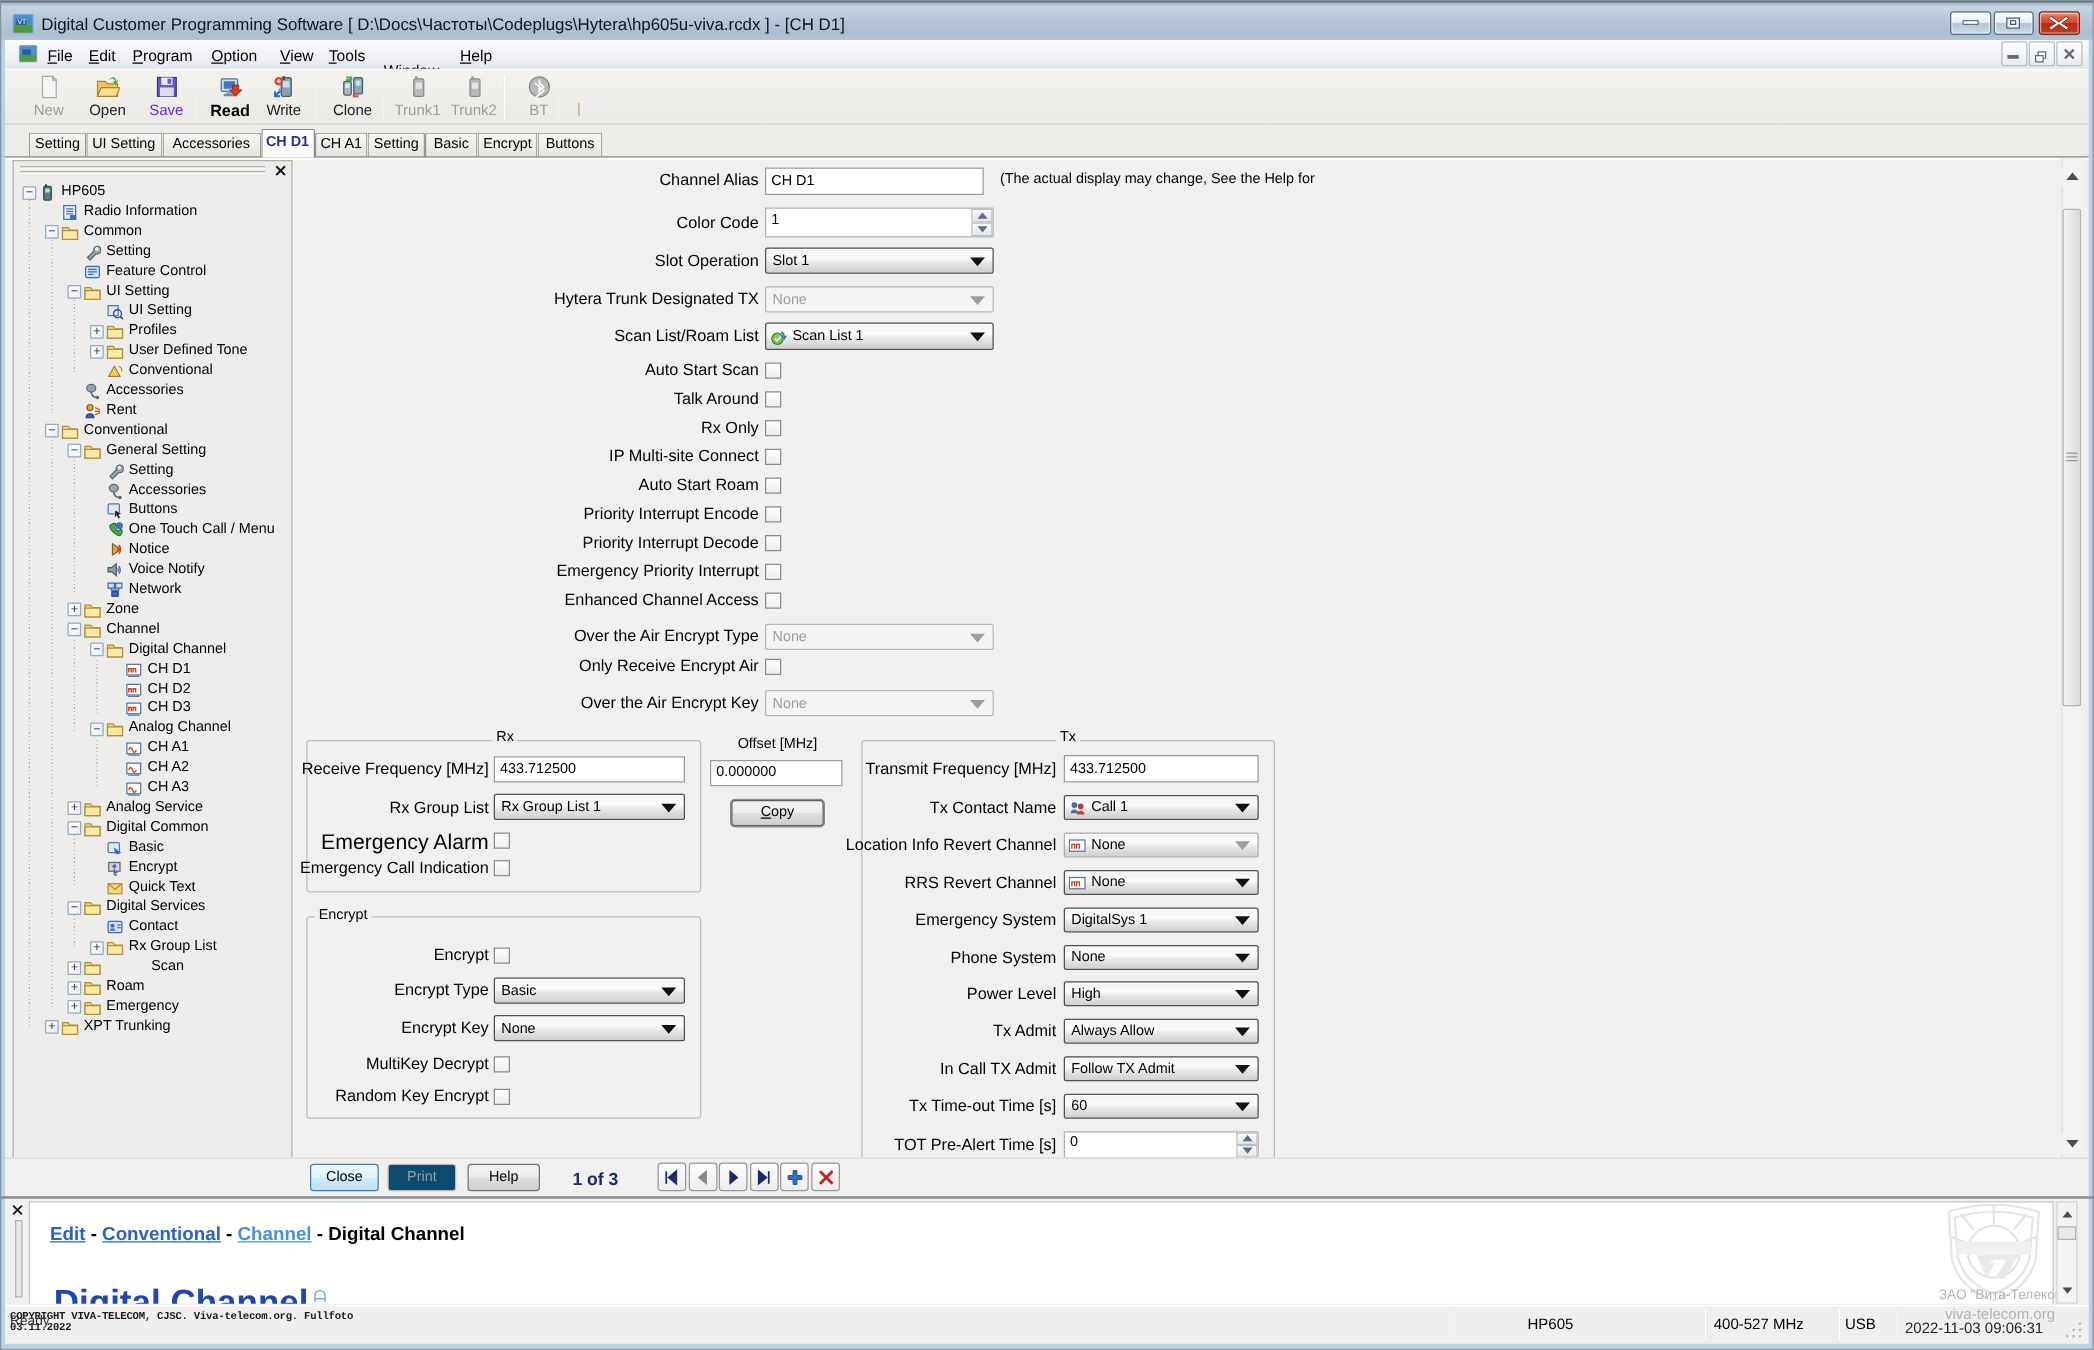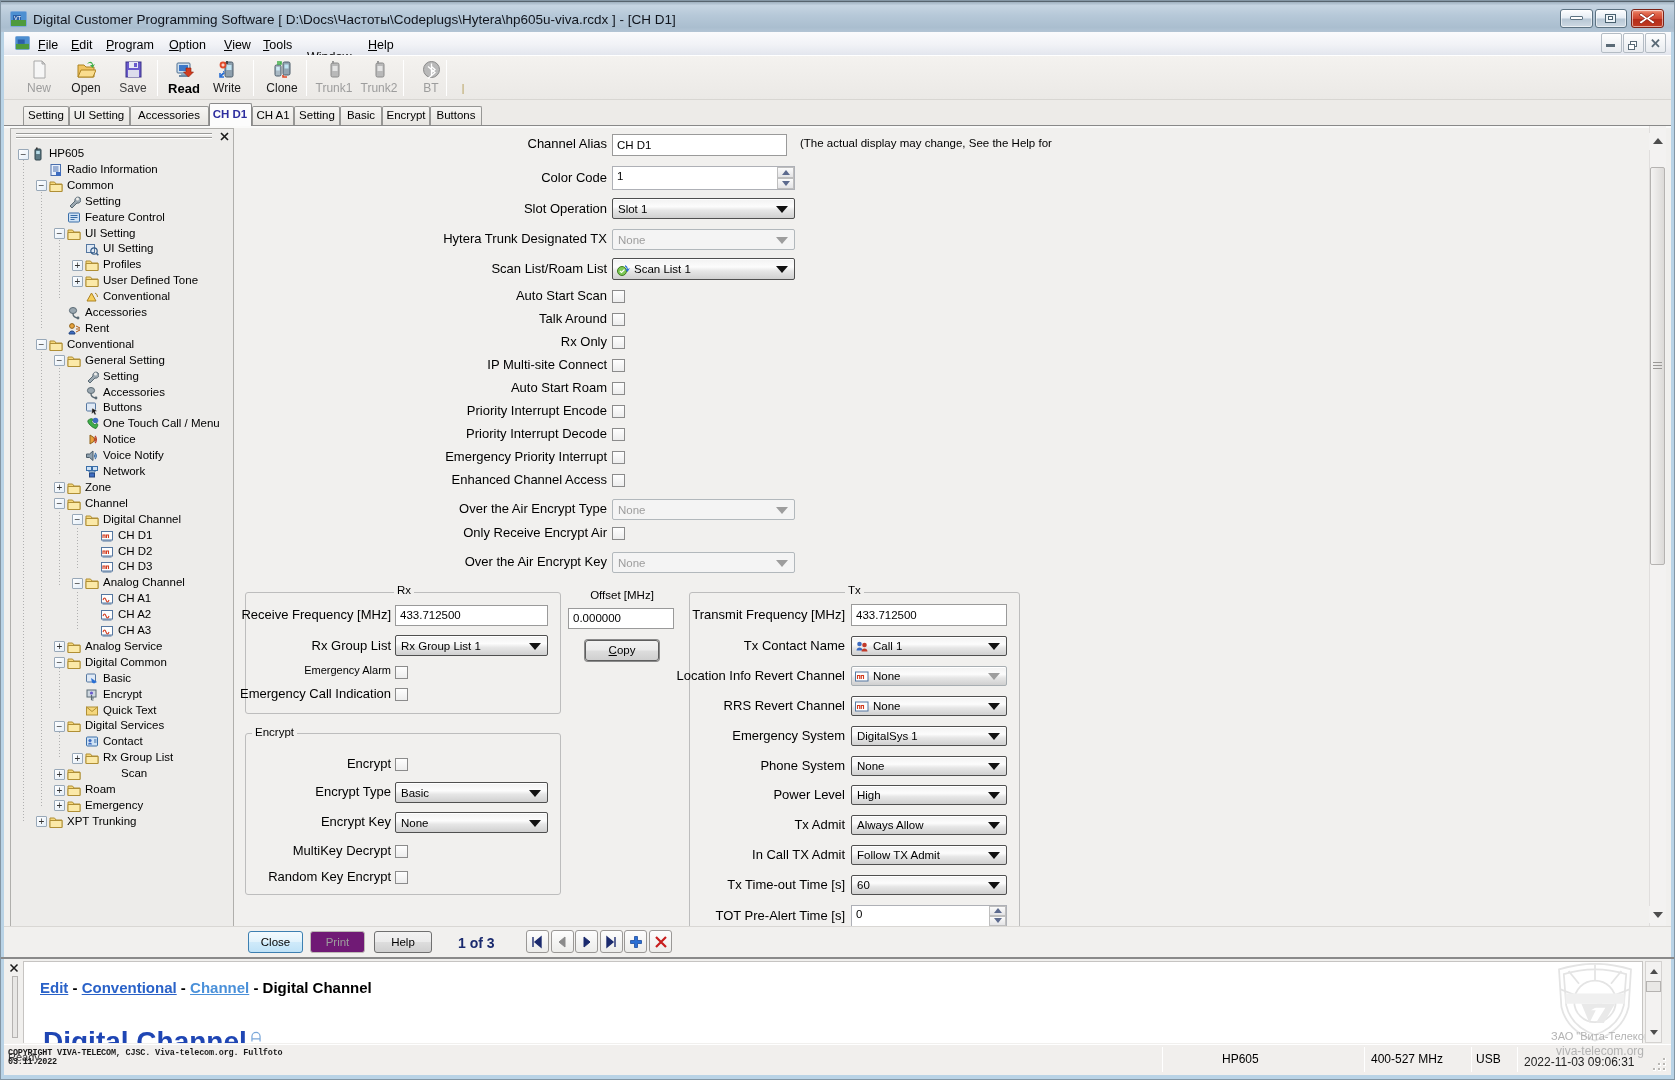--- a/index.html
+++ b/index.html
@@ -91,21 +91,21 @@
     <path d="M1 17 l3 -7 h15 l-3 7 z" fill="#fadd8e" stroke="#ad8423"></path>
     <path d="M10 4 c3 -4 6 -2 6 1 l2 -1 l-2.5 4 l-2.5 -3 l2 0 c0 -2 -2 -3 -5 -1 z" fill="#3fae49"></path>
   </svg>
 <div class="lbl" style="left:86px;top:81px;transform:translateX(-50%);font-size:12px;color:#1a1a1a;">Open</div>
 <svg style="left:124px;top:60px" width="19" height="19" viewBox="0 0 19 19">
     <rect x="2" y="2" width="15" height="15" fill="#6a5acd" stroke="#3b3387"></rect>
     <rect x="5" y="2" width="9" height="6" fill="#e8e8f4"></rect>
     <rect x="10" y="3" width="3" height="4" fill="#6a5acd"></rect>
     <rect x="4" y="10" width="11" height="7" fill="#dcdcec"></rect>
   </svg>
-<div class="lbl" style="left:133px;top:81px;transform:translateX(-50%);font-size:12px;color:#404040;">Save</div>
+<div class="lbl" style="left:133px;top:81px;transform:translateX(-50%);font-size:12px;color:#6d28d9;">Save</div>
 <svg style="left:175px;top:60px" width="19" height="19" viewBox="0 0 19 19">
     <rect x="2" y="3" width="13" height="10" rx="1" fill="#cfe0ef" stroke="#4f6f8f"></rect>
     <rect x="4" y="5" width="9" height="6" fill="#3c78c8"></rect>
     <rect x="6" y="13" width="5" height="2" fill="#8fa7bd"></rect>
     <rect x="4" y="15" width="9" height="2" fill="#6f8aa3"></rect>
     <path d="M11 8 h5 v4 h2.5 l-5 5 l-5 -5 h2.5 z" fill="#d23b1f" stroke="#8d1f0c" stroke-width="0.6"></path>
   </svg>
 <div class="lbl" style="left:184px;top:81px;transform:translateX(-50%);font-size:13px;color:#000000;font-weight:bold;">Read</div>
 <svg style="left:218px;top:60px" width="19" height="19" viewBox="0 0 19 19">
     <rect x="7" y="2" width="8" height="15" rx="1.5" fill="#8ea0ae" stroke="#4c5d6a"></rect>
@@ -483,21 +483,21 @@
 <div class="rlbl" style="left:607px;top:525.0px;font-size:13px;">Only Receive Encrypt Air</div>
 <div class="cb" style="left:612px;top:526.5px;"></div>
 <div class="rlbl" style="left:607px;top:554.0px;font-size:13px;">Over the Air Encrypt Key</div>
 <div class="combo dis" style="left:612px;top:552px;width:183px;height:21px;padding-left:5px;line-height:16px;">None<div class="carr g"></div></div>
 <div class="gbox" style="left:245px;top:592px;width:316px;height:122px;"></div>
 <div class="glegend" style="left:394px;top:584px;">Rx</div>
 <div class="rlbl" style="left:391px;top:607.0px;font-size:13px;">Receive Frequency [MHz]</div>
 <div class="inp" style="left:395px;top:605px;width:153px;height:21px;line-height:15px;">433.712500</div>
 <div class="rlbl" style="left:391px;top:638.0px;font-size:13px;">Rx Group List</div>
 <div class="combo" style="left:395px;top:635px;width:153px;height:21px;padding-left:5px;line-height:16px;">Rx Group List 1<div class="carr"></div></div>
-<div class="rlbl" style="left:391px;top:664.0px;font-size:11px;">Emergency Alarm</div>
+<div class="rlbl" style="left:391px;top:664.0px;font-size:17px;">Emergency Alarm</div>
 <div class="cb" style="left:395px;top:665.5px;"></div>
 <div class="rlbl" style="left:391px;top:686.0px;font-size:13px;">Emergency Call Indication</div>
 <div class="cb" style="left:395px;top:687.5px;"></div>
 <div class="lbl" style="left:622px;top:589px;transform:translateX(-50%);">Offset [MHz]</div>
 <div class="inp" style="left:568px;top:608px;width:106px;height:21px;line-height:15px;">0.000000</div>
 <div class="btn" style="left:585px;top:640px;width:74px;height:21px;line-height:19px;border:1px solid #5e5e5e;box-shadow:0 0 0 1px #8a8a8a;"><u>C</u>opy</div>
 <div class="abs" style="left:680px;top:580px;width:360px;height:348px;overflow:hidden;">
 <div class="gbox" style="left:9px;top:12px;width:331px;height:400px;"></div>
 </div>
 <div class="glegend" style="left:845px;top:584px;">Tx</div>
@@ -557,21 +557,21 @@
 <div class="abs" style="left:1649px;top:133px;width:17px;height:17px;background:#f3f2f1;">
     <div class="sarr" style="border-bottom:6px solid #4d4d4d;border-left-width:5px;border-right-width:5px;margin-top:5px;"></div>
   </div>
 <div class="abs" style="left:1650px;top:167px;width:15px;height:398px;border:1px solid #b5b3b1;border-radius:2px;background:linear-gradient(90deg,#f4f3f2,#dcdad8);"></div>
 <div class="abs" style="left:1653px;top:362px;width:9px;height:1px;background:#9a9896;box-shadow:0 3px 0 #9a9896,0 6px 0 #9a9896;"></div>
 <div class="abs" style="left:1649px;top:906px;width:17px;height:17px;background:#f3f2f1;">
     <div class="sarr" style="border-top:6px solid #4d4d4d;border-left-width:5px;border-right-width:5px;margin-top:6px;"></div>
   </div>
 <div class="abs" style="left:4px;top:926px;width:1667px;height:31px;background:#f1f0ee;border-top:1px solid #d9d7d4;"></div>
 <div class="btn" style="left:248px;top:931px;width:55px;height:22px;line-height:20px;border-color:#3c7fb1;background:linear-gradient(180deg,#f2fafe 0%,#e2f3fc 48%,#cfeafa 52%,#bfe2f7 100%);">Close</div>
-<div class="btn" style="left:310px;top:931px;width:55px;height:22px;line-height:20px;border-color:#bdbab5;color:#9d9d9d;background:#701a75;text-align:center;">Print</div>
+<div class="btn" style="left:310px;top:931px;width:55px;height:22px;line-height:20px;border-color:#bdbab5;color:#9d9d9d;background:#0c4a6e;text-align:center;">Print</div>
 <div class="btn" style="left:374px;top:931px;width:58px;height:22px;line-height:20px;">Help</div>
 <div class="lbl" style="left:458px;top:935px;font-size:14px;font-weight:bold;color:#1a2a6e;">1 of 3</div>
 <div class="btn" style="left:526px;top:930px;width:23px;height:23px;border-color:#9a9896;background:linear-gradient(180deg,#fdfdfd,#ececea);"></div>
 <div class="btn" style="left:551px;top:930px;width:23px;height:23px;border-color:#9a9896;background:linear-gradient(180deg,#fdfdfd,#ececea);"></div>
 <div class="btn" style="left:575px;top:930px;width:23px;height:23px;border-color:#9a9896;background:linear-gradient(180deg,#fdfdfd,#ececea);"></div>
 <div class="btn" style="left:600px;top:930px;width:23px;height:23px;border-color:#9a9896;background:linear-gradient(180deg,#fdfdfd,#ececea);"></div>
 <div class="btn" style="left:624px;top:930px;width:23px;height:23px;border-color:#9a9896;background:linear-gradient(180deg,#fdfdfd,#ececea);"></div>
 <div class="btn" style="left:649px;top:930px;width:23px;height:23px;border-color:#9a9896;background:linear-gradient(180deg,#fdfdfd,#ececea);"></div>
 <svg style="left:530px;top:935px" width="14" height="14" viewBox="0 0 14 14">
     <path d="M3 2 v10 M11 2 L5 7 L11 12 Z" fill="#1a2a6e" stroke="#1a2a6e" stroke-width="1.4"></path>

